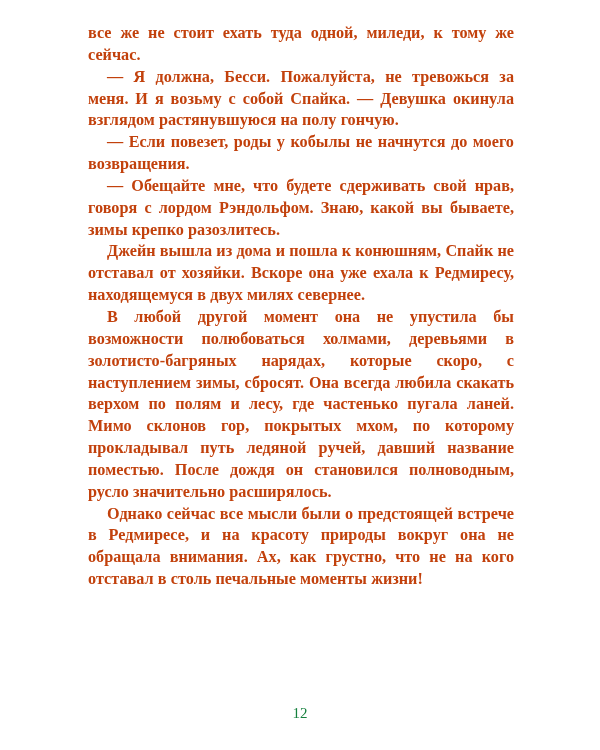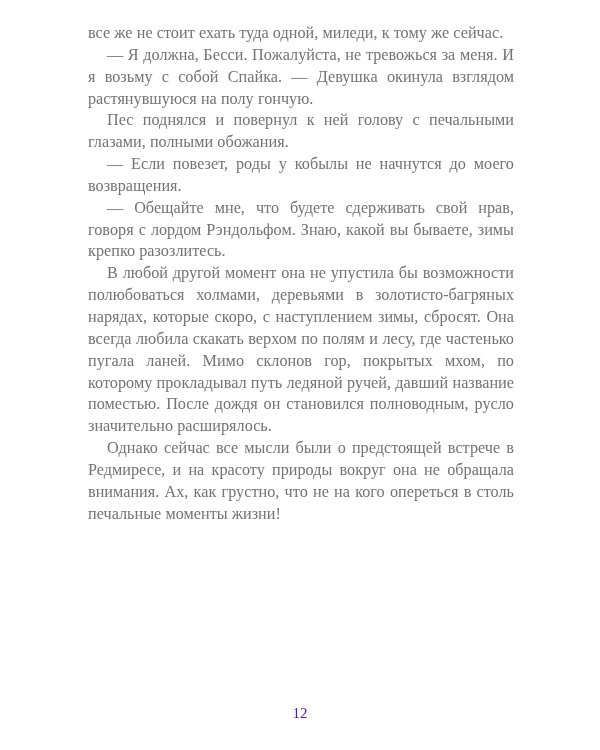--- a/index.html
+++ b/index.html
@@ -30,67 +30,67 @@
     top: 23px;
     width: 426px;
   }
 
   .para {
     margin: 0;
     padding: 0;
     text-indent: 19px;
     text-align: justify;
     text-justify: inter-word;
-    font-weight: normal;
+    font-weight: bold;
     font-size: 16.2px;
     line-height: 21.85px;
-    color: #737373;
+    color: #c2410c;
     letter-spacing: 0.02px;
     word-spacing: 0.1px;
     -webkit-font-smoothing: none;
   }
 
   
   .para.cont {
     text-indent: 0;
   }
 
   #page-number {
     position: absolute;
     left: 0;
     top: 705px;
     width: 600px;
     text-align: center;
     font-family: "Liberation Serif", "DejaVu Serif", serif;
     font-size: 15px;
     font-weight: normal;
-    color: #4c1d95;
+    color: #15803d;
   }
 </style>
 </head>
 <body>
 
 <div id="page">
 
   <div id="text-body">
 
     <p class="para cont">все же не стоит ехать туда одной, миледи, к тому же сейчас.</p>
 
     <p class="para">— Я должна, Бесси. Пожалуйста, не тревожься за меня. И я возьму с собой Спайка. — Девушка окинула взглядом растянувшуюся на полу гончую.</p>
 
-    <p class="para">Пес поднялся и повернул к ней голову с печальными глазами, полными обожания.</p>
 
     <p class="para">— Если повезет, роды у кобылы не начнутся до моего возвращения.</p>
 
 
     <p class="para">— Обещайте мне, что будете сдерживать свой нрав, говоря с лордом Рэндольфом. Знаю, какой вы бываете, зимы крепко разозлитесь.</p>
 
+    <p class="para">Джейн вышла из дома и пошла к конюшням, Спайк не отставал от хозяйки. Вскоре она уже ехала к Редмиресу, находящемуся в двух милях севернее.</p>
 
     <p class="para">В любой другой момент она не упустила бы возможности полюбоваться холмами, деревьями в золотисто-багряных нарядах, которые скоро, с наступлением зимы, сбросят. Она всегда любила скакать верхом по полям и лесу, где частенько пугала ланей. Мимо склонов гор, покрытых мхом, по которому прокладывал путь ледяной ручей, давший название поместью. После дождя он становился полноводным, русло значительно расширялось.</p>
 
-    <p class="para">Однако сейчас все мысли были о предстоящей встрече в Редмиресе, и на красоту природы вокруг она не обращала внимания. Ах, как грустно, что не на кого опереться в столь печальные моменты жизни!</p>
+    <p class="para">Однако сейчас все мысли были о предстоящей встрече в Редмиресе, и на красоту природы вокруг она не обращала внимания. Ах, как грустно, что не на кого отставал в столь печальные моменты жизни!</p>
 
 
   </div>
 
   <div id="page-number">12</div>
 
 </div>
 
 </body></html>

